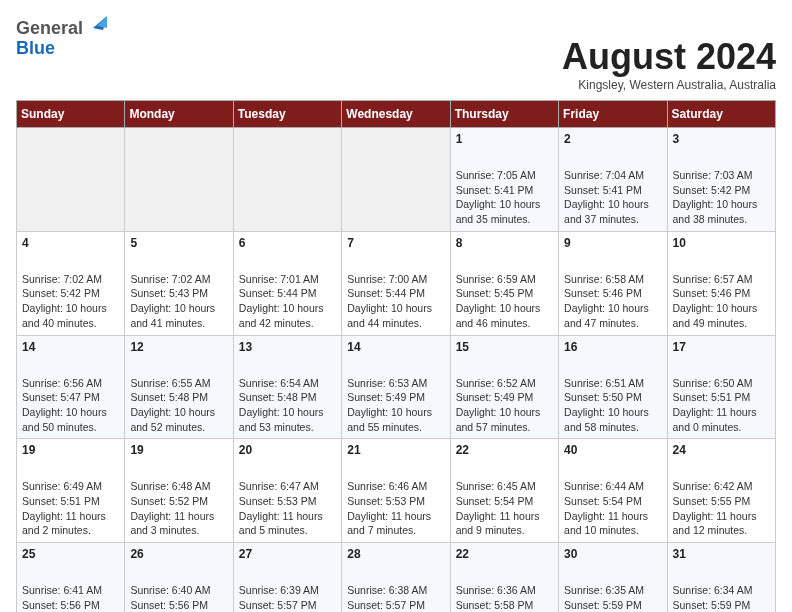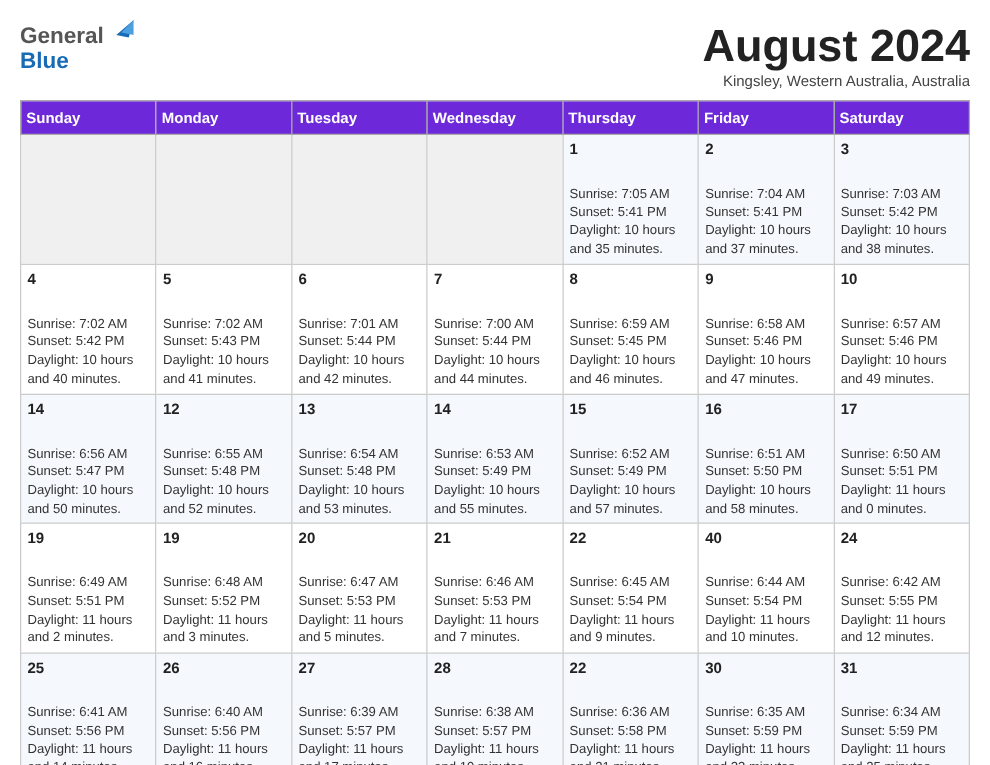--- a/index.html
+++ b/index.html
@@ -30,32 +30,33 @@
       display: flex;
       align-items: flex-end;
     }
     .title-block {
       text-align: right;
     }
     .month-year {
       font-size: 36px;
       font-weight: bold;
       color: #222;
+      margin-top: 20px;
     }
     .location {
       font-size: 12px;
       color: #444;
     }
     table {
       width: 100%;
       border-collapse: collapse;
       font-size: 11px;
     }
     thead tr th {
-      background-color: #6d28d9;
+      background-color: #7f1d1d;
       color: #fff;
       padding: 6px 4px;
       text-align: left;
       font-size: 12px;
       font-weight: bold;
       border: 1px solid #aaa;
     }
     tbody tr td {
       border: 1px solid #ccc;
       vertical-align: top;

